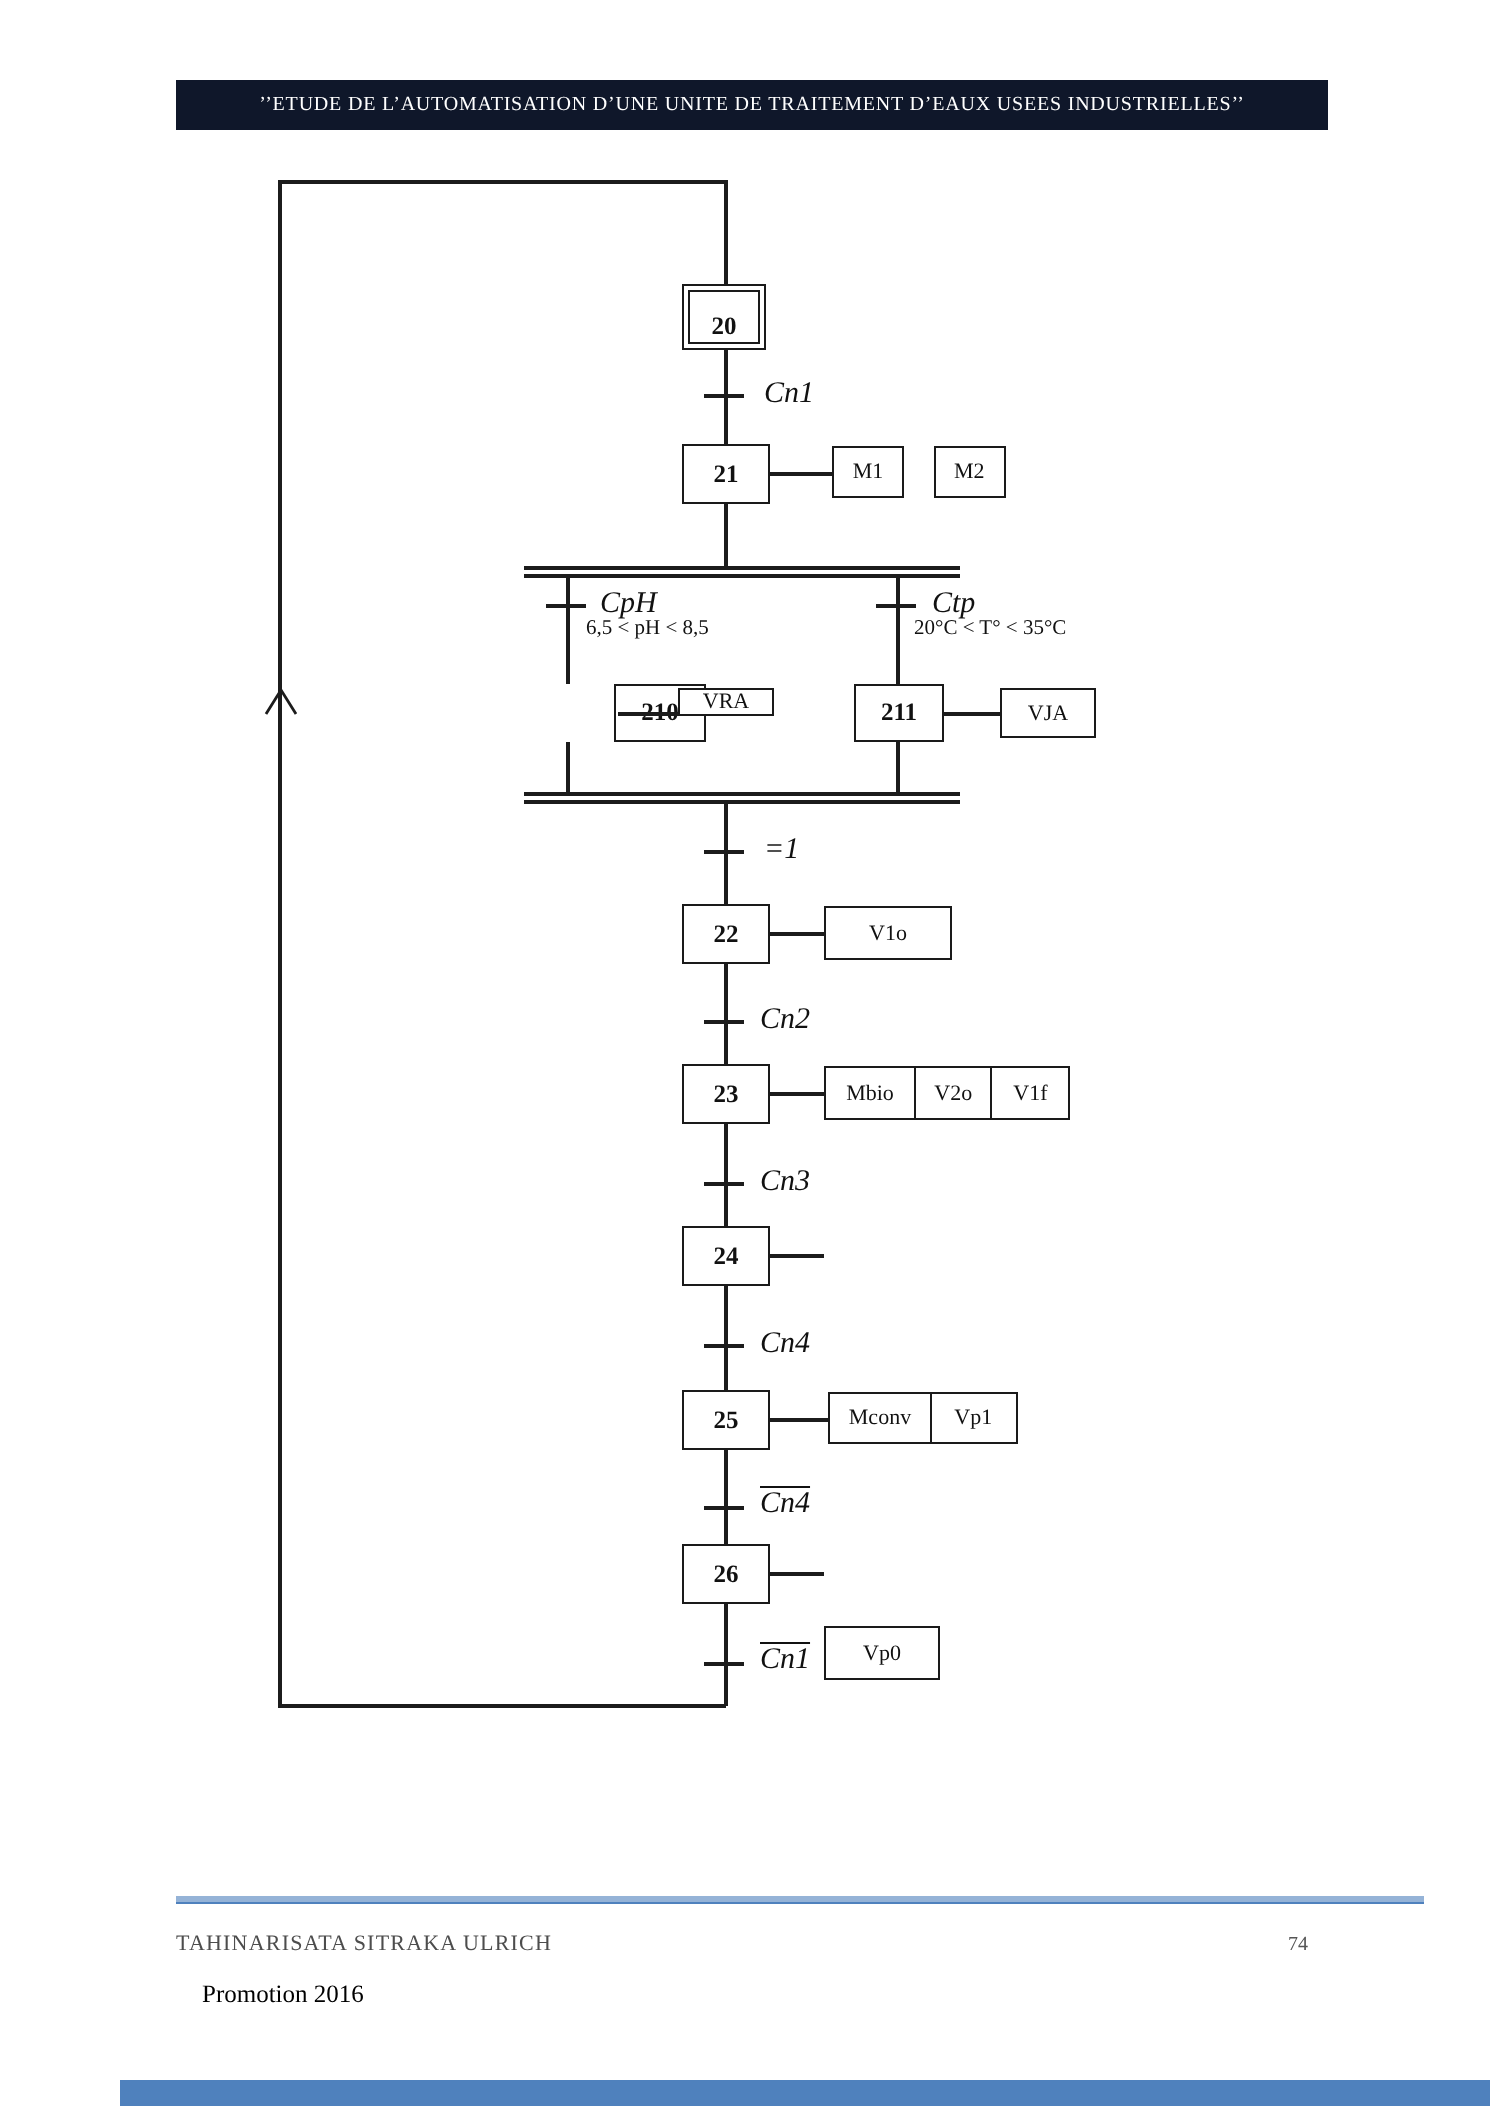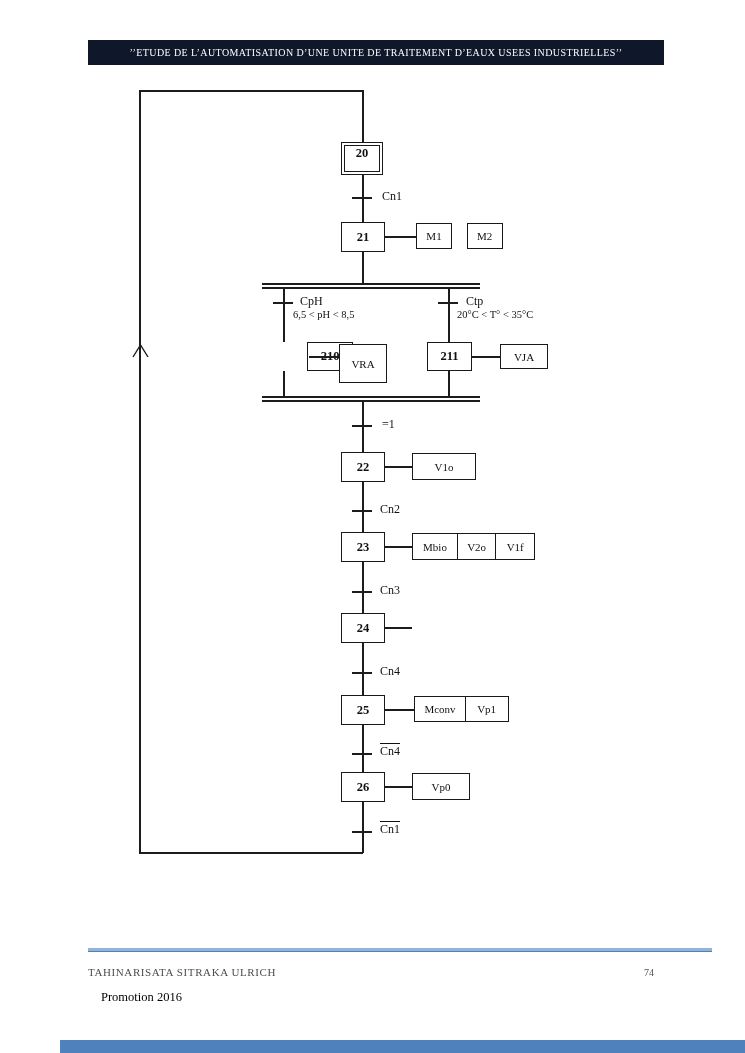--- a/index.html
+++ b/index.html
@@ -29,30 +29,30 @@
   .hline{height:1.5px;}
   .vline{width:1.5px;}
   .stepbox{
     position:absolute;border:1.6px solid #1a1a1a;background:#fff;
     display:flex;align-items:center;justify-content:center;
     font-weight:bold;font-size:12.5px;box-sizing:border-box;
   }
   .stepbox .inner{
     position:absolute;left:2px;top:2px;right:2px;bottom:2px;
     border:1.3px solid #1a1a1a;
-    display:flex;align-items:flex-start;justify-content:center;box-sizing:border-box;
+    display:flex;align-items:flex-end;justify-content:center;box-sizing:border-box;
   }
   .actionrow{position:absolute;display:flex;}
   .actionrow .cell{
     border:1.4px solid #1a1a1a;background:#fff;box-sizing:border-box;
     display:flex;align-items:center;justify-content:center;
     font-size:11px;padding:0 2px;
   }
   .actionrow .cell + .cell{margin-left:-1.4px;}
-  .tlabel{position:absolute;font-size:12px;white-space:nowrap;}
+  .tlabel{position:absolute;font-size:15px;white-space:nowrap;font-style:italic;}
   .cond{position:absolute;font-size:10.5px;white-space:nowrap;}
   .overline{text-decoration:overline;}
   .arrow-up{position:absolute;}
 </style>
 </head>
 <body>
 
 <div class="page">
 
   <div class="banner">’’ETUDE DE L’AUTOMATISATION D’UNE UNITE DE TRAITEMENT D’EAUX USEES INDUSTRIELLES’’</div>
@@ -97,21 +97,21 @@
 
   <div class="vline" style="left:283px;top:287px;height:55px;"></div>
   <div class="hline" style="left:273px;top:302px;width:20px;"></div>
   <div class="tlabel" style="left:300px;top:294px;">CpH</div>
   <div class="cond" style="left:293px;top:309px;">6,5 &lt; pH &lt; 8,5</div>
   <div class="stepbox" style="left:263px;top:342px;width:46px;height:29px;margin-left:44px;">
     <span>210</span>
   </div>
   <div class="hline" style="left:309px;top:356px;width:30px;"></div>
   <div class="actionrow" style="left:339px;top:344px;">
-    <div class="cell" style="width:48px;height:39px;">VRA</div>
+    <div class="cell" style="width:48px;height:14px;">VRA</div>
   </div>
   <div class="vline" style="left:283px;top:371px;height:25px;"></div>
 
   <div class="vline" style="left:448px;top:287px;height:55px;"></div>
   <div class="hline" style="left:438px;top:302px;width:20px;"></div>
   <div class="tlabel" style="left:466px;top:294px;">Ctp</div>
   <div class="cond" style="left:457px;top:309px;">20°C &lt; T° &lt; 35°C</div>
   <div class="stepbox" style="left:427px;top:342px;width:45px;height:29px;">
     <span>211</span>
   </div>
@@ -169,21 +169,21 @@
   </div>
 
   <div class="hline" style="left:352px;top:753px;width:20px;"></div>
   <div class="tlabel overline" style="left:380px;top:744px;">Cn4</div>
 
   <div class="stepbox" style="left:341px;top:772px;width:44px;height:30px;">
     <span>26</span>
   </div>
   <div class="hline" style="left:385px;top:786px;width:27px;"></div>
   <div class="actionrow" style="left:412px;top:773px;">
-    <div class="cell" style="width:58px;height:27px;">Vp0</div>
+    <div class="cell" style="width:58px;height:27px;margin-top:40px;">Vp0</div>
   </div>
 
   <div class="hline" style="left:352px;top:831px;width:20px;"></div>
   <div class="tlabel overline" style="left:380px;top:822px;">Cn1</div>
 
   <div class="footer-rule"></div>
   <div class="footer-author">TAHINARISATA SITRAKA ULRICH</div>
   <div class="footer-page">74</div>
   <div class="footer-promo">Promotion 2016</div>
   <div class="bottom-bar"></div>

